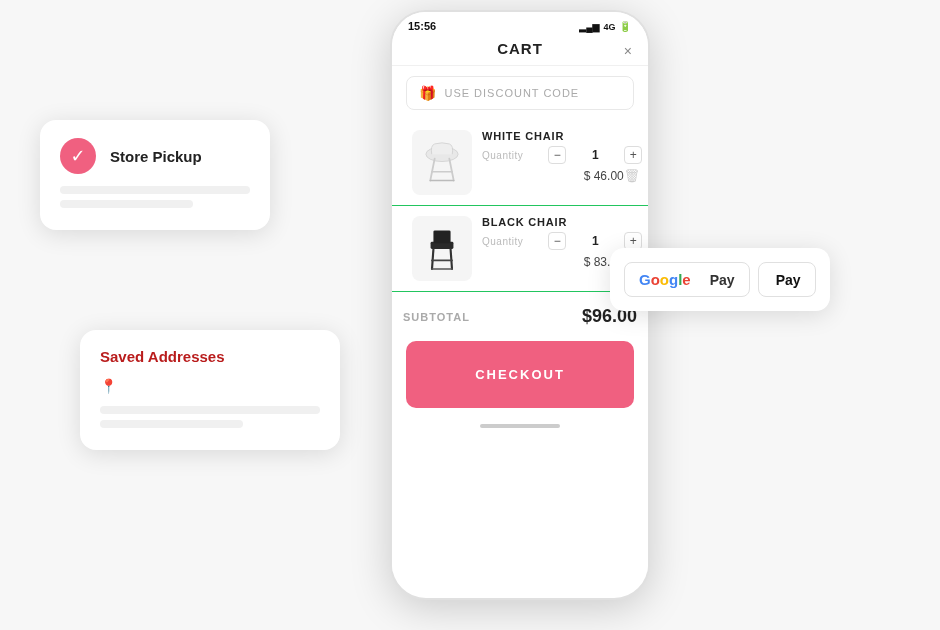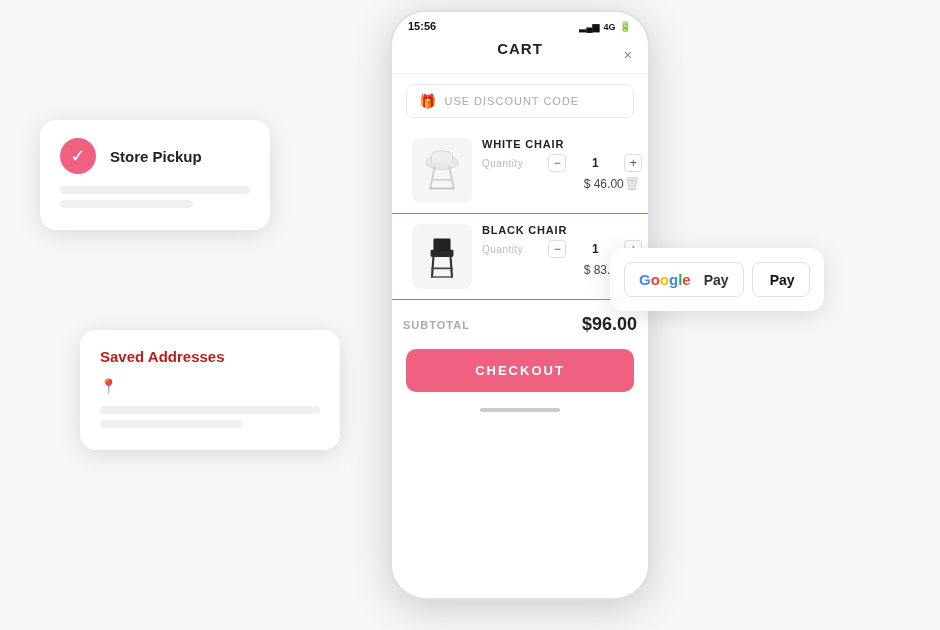--- a/index.html
+++ b/index.html
@@ -42,21 +42,21 @@
       display: flex;
       align-items: center;
       gap: 4px;
       font-size: 10px;
     }
 
     .phone-header {
       display: flex;
       align-items: center;
       justify-content: center;
-      padding: 4px 16px 16px;
+      padding: 4px 16px 8px;
       position: relative;
       background: #fff;
       border-bottom: 1px solid #f0f0f0;
     }
 
     .phone-header-title {
       font-size: 15px;
       font-weight: 600;
       letter-spacing: 1px;
       color: #222;
@@ -226,21 +226,21 @@
       color: #222;
     }
 
     
     .checkout-btn {
       margin: 4px 14px 10px;
       background: #f06080;
       color: #fff;
       border: none;
       border-radius: 10px;
-      padding: 14px;
+      padding: 26px;
       width: calc(100% - 28px);
       font-size: 13px;
       font-weight: 700;
       letter-spacing: 2px;
       cursor: pointer;
       display: flex;
       align-items: center;
       justify-content: center;
     }
 
@@ -371,21 +371,21 @@
     .gpay-btn {
       border: 1.5px solid #e0e0e0;
       border-radius: 8px;
       padding: 8px 14px;
       font-size: 15px;
       font-weight: 600;
       background: #fff;
       cursor: pointer;
       display: flex;
       align-items: center;
-      gap: 10px;
+      gap: 16px;
     }
 
     .apay-btn {
       border: 1.5px solid #e0e0e0;
       border-radius: 8px;
       padding: 8px 14px;
       font-size: 15px;
       font-weight: 600;
       background: #fff;
       cursor: pointer;

